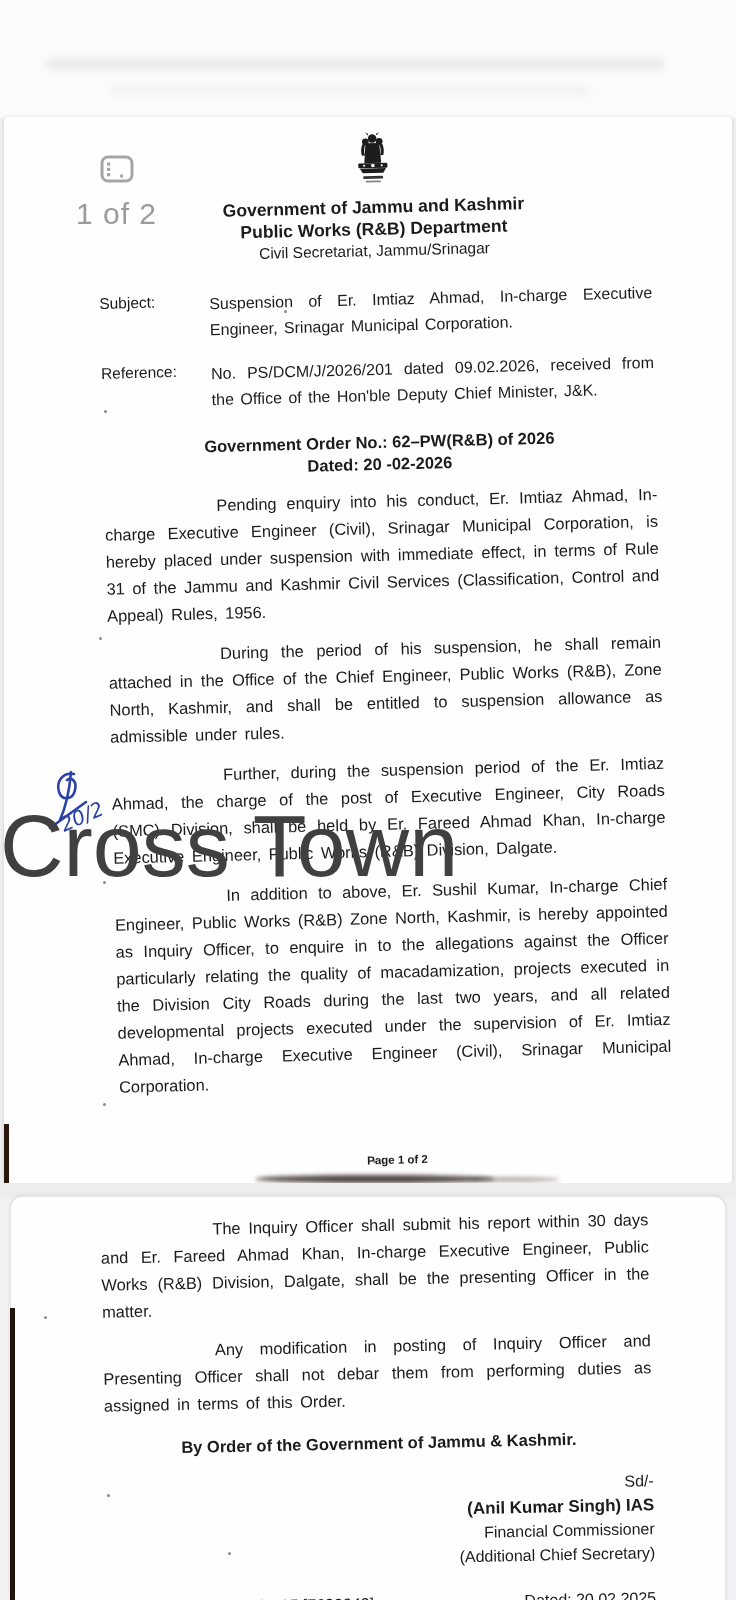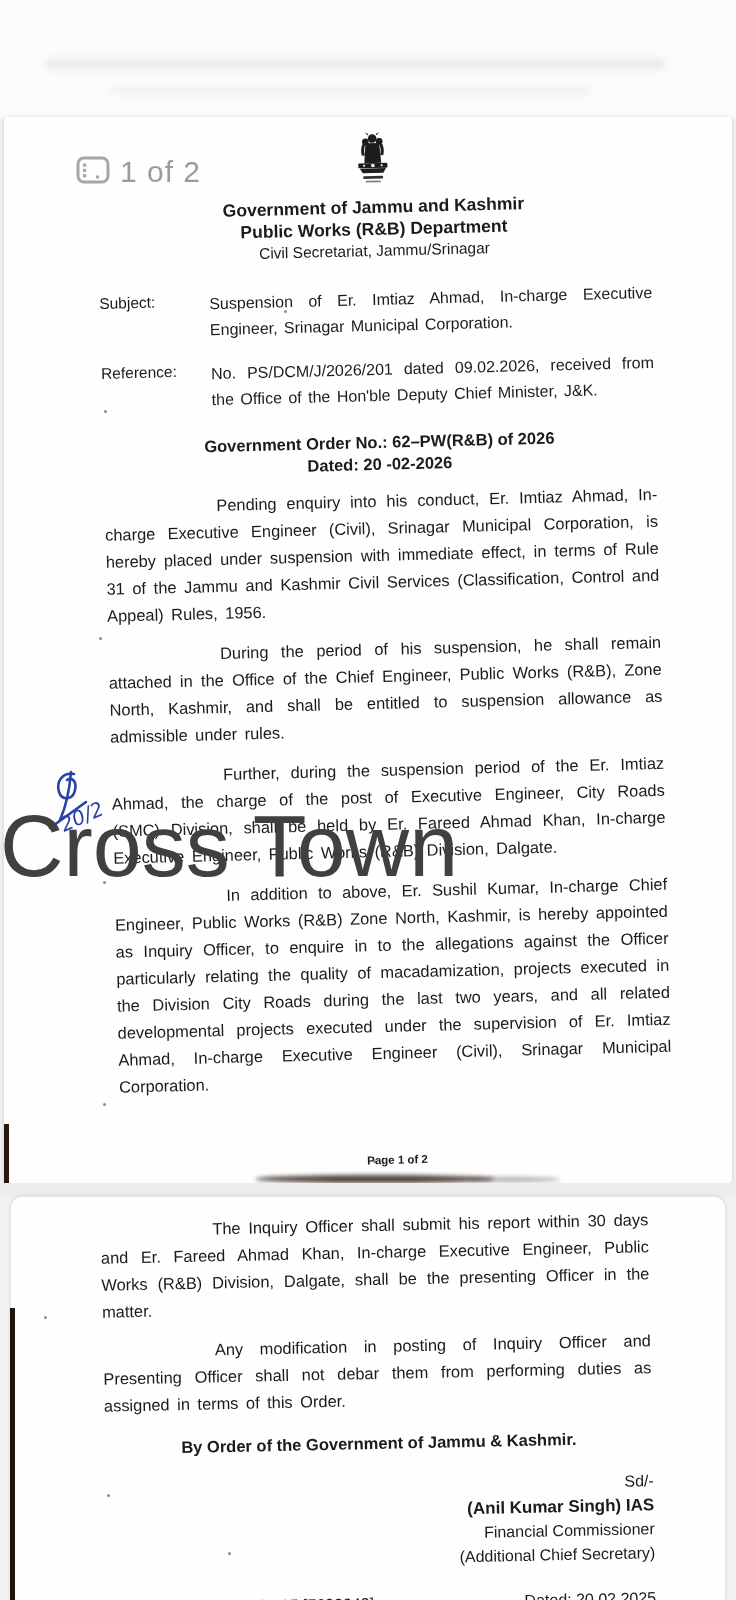--- a/index.html
+++ b/index.html
@@ -25,21 +25,21 @@
   
   .edge1{position:absolute;left:4px;top:1124px;width:5px;height:59px;background:#2a180f;filter:blur(.6px);}
   .edge2{position:absolute;left:10px;top:1308px;width:5px;height:292px;background:#22130c;filter:blur(.6px);}
   .smudge{position:absolute;left:255px;top:1175px;width:240px;height:8px;border-radius:50%;
           background:rgba(35,24,16,.8);filter:blur(2px);}
   .smudge2{position:absolute;left:470px;top:1177px;width:90px;height:5px;border-radius:50%;
           background:rgba(35,24,16,.35);filter:blur(2px);}
   .speck{position:absolute;width:3px;height:3px;border-radius:50%;background:#6e6e6e;opacity:.8;}
 
   
-  .indicator{position:absolute;left:76px;top:155px;display:flex;align-items:center;gap:10px;}
+  .indicator{position:absolute;left:76px;top:155px;display:flex;align-items:center;gap:10px;flex-direction:column;}
   .indicator .label{font-size:30px;font-weight:500;color:#9b9b9b;letter-spacing:1px;}
 
   
   .doc1{position:absolute;left:95px;top:132px;width:553px;
         transform:rotate(-1.45deg);transform-origin:50% 0;}
   .doc2{position:absolute;left:100px;top:1212px;width:548px;
         transform:rotate(-1.2deg);transform-origin:50% 0;}
 
   .center{text-align:center;}
   .emblem-wrap{text-align:center;margin:0 0 4px 0;}

